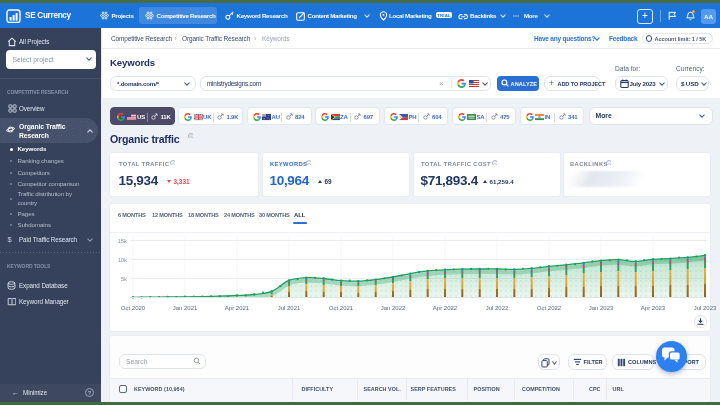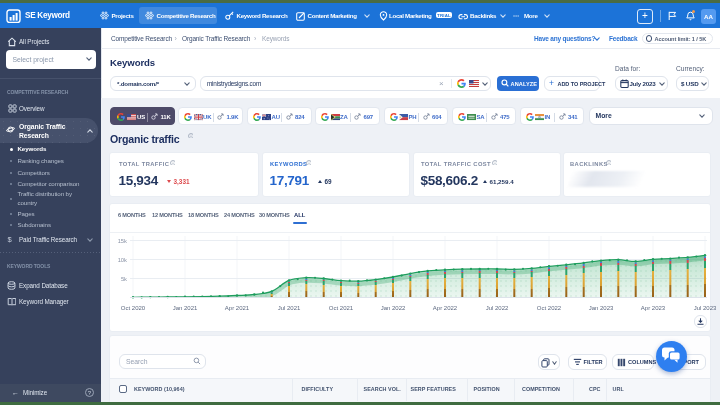--- a/index.html
+++ b/index.html
@@ -6,21 +6,21 @@
 <div class="abs" style="left:101px;top:28px;width:1px;height:70px;background:#e3e7ee"></div>
 <div class="abs" style="left:101px;top:98px;width:619px;height:304px;background:#eef1f6"></div>
 <span class="abs" style="left:6px;top:8.5px">
     <svg width="15" height="14" viewBox="0 0 15 14" style="">
       <rect x="1" y="1" width="13" height="12.5" rx="2.4" fill="none" stroke="#fff" stroke-width="1.4"></rect>
       <rect x="3.6" y="8" width="2" height="3.6" fill="#fff"></rect>
       <rect x="6.6" y="6" width="2" height="5.6" fill="#fff"></rect>
       <rect x="9.6" y="4" width="2" height="7.6" fill="#fff"></rect>
     </svg>
   </span>
-<span class="abs" style="left:25px;top:11px;font-size:8.2px;font-weight:700;color:#fff;letter-spacing:-.3px">SE Keyword</span>
+<span class="abs" style="left:25px;top:11px;font-size:8.2px;font-weight:700;color:#fff;letter-spacing:-.3px">SE Currency</span>
 <span class="abs" style="left:100px;top:11px">
     <svg width="9" height="9" viewBox="0 0 9 9" style="">
       <circle cx="7.50" cy="4.50" r="0.95" fill="none" stroke="#fff" stroke-width="0.85"></circle>
       <circle cx="6.00" cy="7.10" r="0.95" fill="none" stroke="#fff" stroke-width="0.85"></circle>
       <circle cx="3.00" cy="7.10" r="0.95" fill="none" stroke="#fff" stroke-width="0.85"></circle>
       <circle cx="1.50" cy="4.50" r="0.95" fill="none" stroke="#fff" stroke-width="0.85"></circle>
       <circle cx="3.00" cy="1.90" r="0.95" fill="none" stroke="#fff" stroke-width="0.85"></circle>
       <circle cx="6.00" cy="1.90" r="0.95" fill="none" stroke="#fff" stroke-width="0.85"></circle>
       <circle cx="4.5" cy="4.5" r="0.95" fill="none" stroke="#fff" stroke-width="0.85"></circle>
     </svg>
@@ -495,33 +495,33 @@
 <span class="abs" style="left:173.5px;top:177.5px;font-size:6.4px;font-weight:700;color:#dd4b4e">3,331</span>
 <div class="abs" style="left:261.5px;top:152px;width:148.5px;height:45px;background:#fff;border:1px solid #e9edf3;border-radius:3px"></div>
 <span class="abs" style="left:270px;top:160.5px;font-size:5.8px;font-weight:700;letter-spacing:.4px;color:#2e6fd2">KEYWORDS</span>
 <span class="abs" style="left:306px;top:160px">
     <svg width="5" height="5" viewBox="0 0 5 5" style="">
       <circle cx="3" cy="3" r="2.5" fill="none" stroke="#9aa4b5" stroke-width="0.8"></circle>
       <line x1="3" y1="2.7" x2="3" y2="4.3" stroke="#9aa4b5" stroke-width="0.8"></line>
       <circle cx="3" cy="1.8" r="0.4" fill="#9aa4b5"></circle>
     </svg>
   </span>
-<span class="abs" style="left:269.5px;top:172.5px;font-size:13.5px;font-weight:700;color:#2465cc;letter-spacing:-.3px">17,791</span>
+<span class="abs" style="left:269.5px;top:172.5px;font-size:13.5px;font-weight:700;color:#2465cc;letter-spacing:-.3px">10,964</span>
 <span class="abs" style="left:318px;top:179.5px;width:0;height:0;border-left:2.6px solid transparent;border-right:2.6px solid transparent;border-bottom:3.6px solid #24375f"></span>
 <span class="abs" style="left:324.5px;top:177.5px;font-size:6.4px;font-weight:700;color:#24375f">69</span>
 <div class="abs" style="left:412.5px;top:152px;width:148px;height:45px;background:#fff;border:1px solid #e9edf3;border-radius:3px"></div>
 <span class="abs" style="left:421px;top:160.5px;font-size:5.8px;font-weight:700;letter-spacing:.4px;color:#7d88a0">TOTAL TRAFFIC COST</span>
 <span class="abs" style="left:492px;top:160px">
     <svg width="5" height="5" viewBox="0 0 5 5" style="">
       <circle cx="3" cy="3" r="2.5" fill="none" stroke="#9aa4b5" stroke-width="0.8"></circle>
       <line x1="3" y1="2.7" x2="3" y2="4.3" stroke="#9aa4b5" stroke-width="0.8"></line>
       <circle cx="3" cy="1.8" r="0.4" fill="#9aa4b5"></circle>
     </svg>
   </span>
-<span class="abs" style="left:420.5px;top:172.5px;font-size:13.5px;font-weight:700;color:#24375f;letter-spacing:-.3px">$58,606.2</span>
+<span class="abs" style="left:420.5px;top:172.5px;font-size:13.5px;font-weight:700;color:#24375f;letter-spacing:-.3px">$71,893.4</span>
 <span class="abs" style="left:483px;top:179.5px;width:0;height:0;border-left:2.6px solid transparent;border-right:2.6px solid transparent;border-bottom:3.6px solid #24375f"></span>
 <span class="abs" style="left:489.5px;top:177.5px;font-size:6.2px;font-weight:700;color:#24375f">61,259.4</span>
 <div class="abs" style="left:562.5px;top:152px;width:148.5px;height:45px;background:#fff;border:1px solid #e9edf3;border-radius:3px"></div>
 <span class="abs" style="left:570px;top:160.5px;font-size:5.8px;font-weight:700;letter-spacing:.4px;color:#7d88a0">BACKLINKS</span>
 <span class="abs" style="left:606px;top:160px">
     <svg width="5" height="5" viewBox="0 0 5 5" style="">
       <circle cx="3" cy="3" r="2.5" fill="none" stroke="#9aa4b5" stroke-width="0.8"></circle>
       <line x1="3" y1="2.7" x2="3" y2="4.3" stroke="#9aa4b5" stroke-width="0.8"></line>
       <circle cx="3" cy="1.8" r="0.4" fill="#9aa4b5"></circle>
     </svg>

